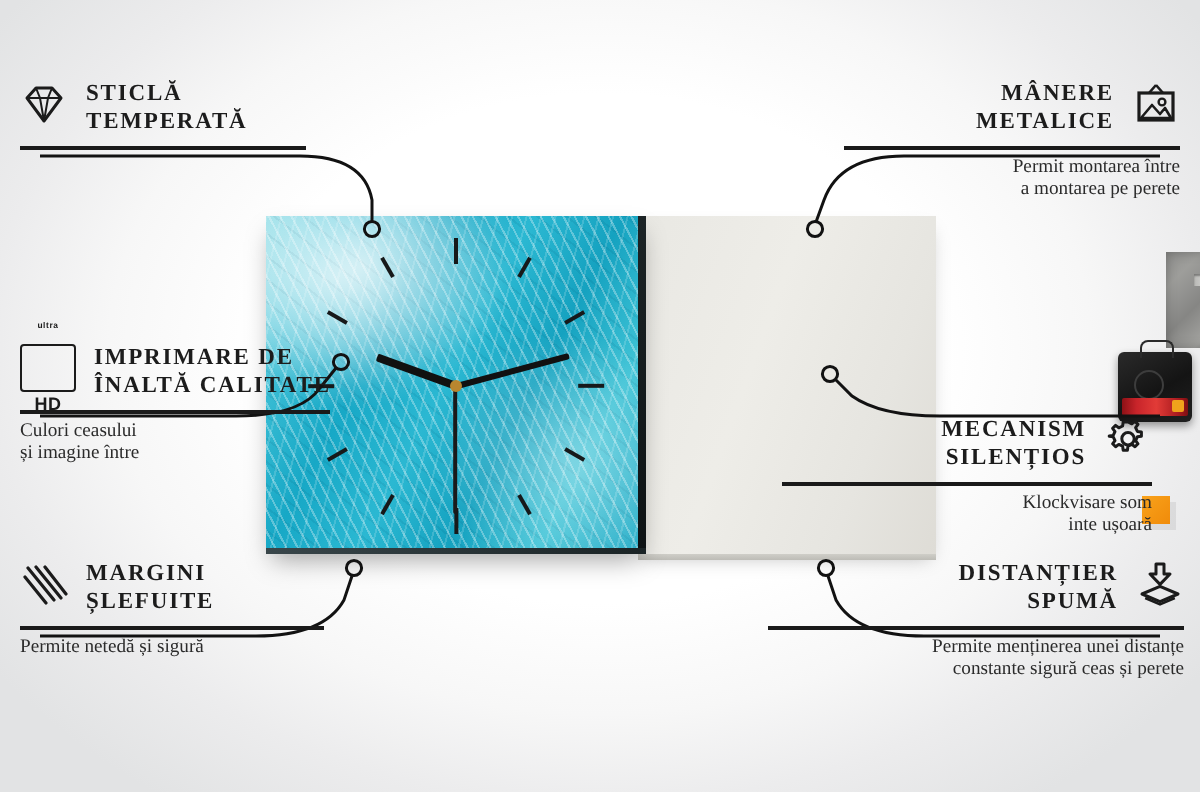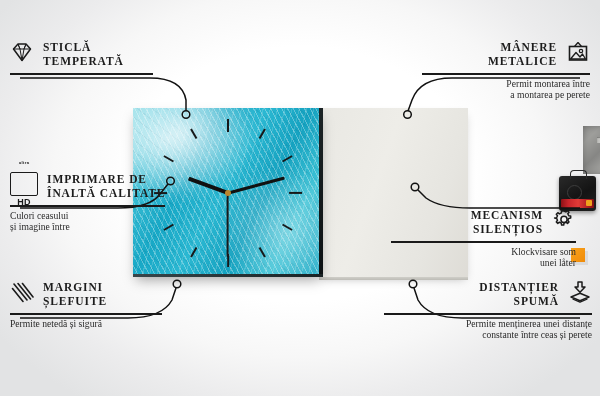--- a/index.html
+++ b/index.html
@@ -294,38 +294,38 @@
       <span class="ic">
         <svg viewBox="0 0 24 24">
             <path d="M12 2.6 l1.9 .9 1.6-1.2 1.5 1.5 -1.2 1.6 .9 1.9 2 .3 v2.1 l-2 .3 -.9 1.9 1.2 1.6 -1.5 1.5 -1.6-1.2 -1.9 .9 -.3 2 h-2.1 l-.3-2 -1.9-.9 -1.6 1.2 -1.5-1.5 1.2-1.6 -.9-1.9 -2-.3 V9.6 l2-.3 .9-1.9 -1.2-1.6 1.5-1.5 1.6 1.2 1.9-.9 .3-2 h2.1 z" fill="none" stroke="#1b1b1b" stroke-width="1.5" stroke-linejoin="round" transform="translate(0,0.4)"></path>
             <circle cx="12" cy="11.4" r="3.1" fill="none" stroke="#1b1b1b" stroke-width="1.5"></circle>
           </svg>
       </span>
     </div>
     <div class="rule" style="width:185px;margin-left:auto;"></div>
     <div class="sub r">
       <span>Klockvisare som</span><br>
-      <span>unei låter</span>
+      <span>inte ușoară</span>
     </div>
   </div>
 
   <div class="callout" style="right:8px;top:280px;width:215px;text-align:right;">
     <div class="head right">
       <span class="title r">
         <span>DISTANȚIER</span><br>
         <span>SPUMĂ</span>
       </span>
       <span class="ic">
         <svg viewBox="0 0 24 24">
             <path d="M10 2 h4 v5 h3 l-5 5.2 -5-5.2 h3 z" fill="none" stroke="#1b1b1b" stroke-width="1.5" stroke-linejoin="round"></path>
             <path d="M12 13.2 L21 17 L12 20.8 L3 17 Z" fill="none" stroke="#1b1b1b" stroke-width="1.5" stroke-linejoin="round"></path>
             <path d="M4.6 19 L12 22.2 L19.4 19" fill="none" stroke="#1b1b1b" stroke-width="1.3" stroke-linejoin="round"></path>
           </svg>
       </span>
     </div>
     <div class="rule" style="width:208px;margin-left:auto;"></div>
     <div class="sub r">
       <span>Permite menținerea unei distanțe</span><br>
-      <span>constante între ceas și perete</span>
+      <span>constante sigură ceas și perete</span>
     </div>
   </div>
 
 </div>
 
 </body></html>

